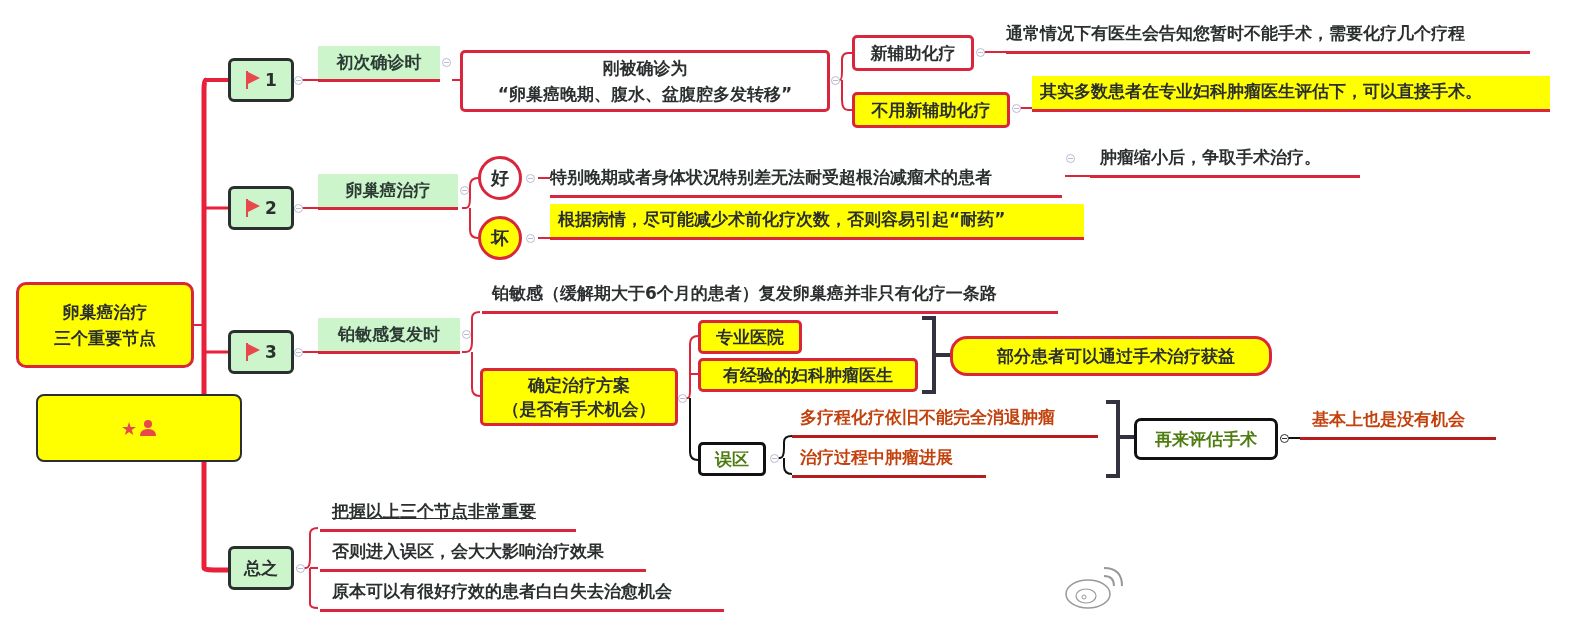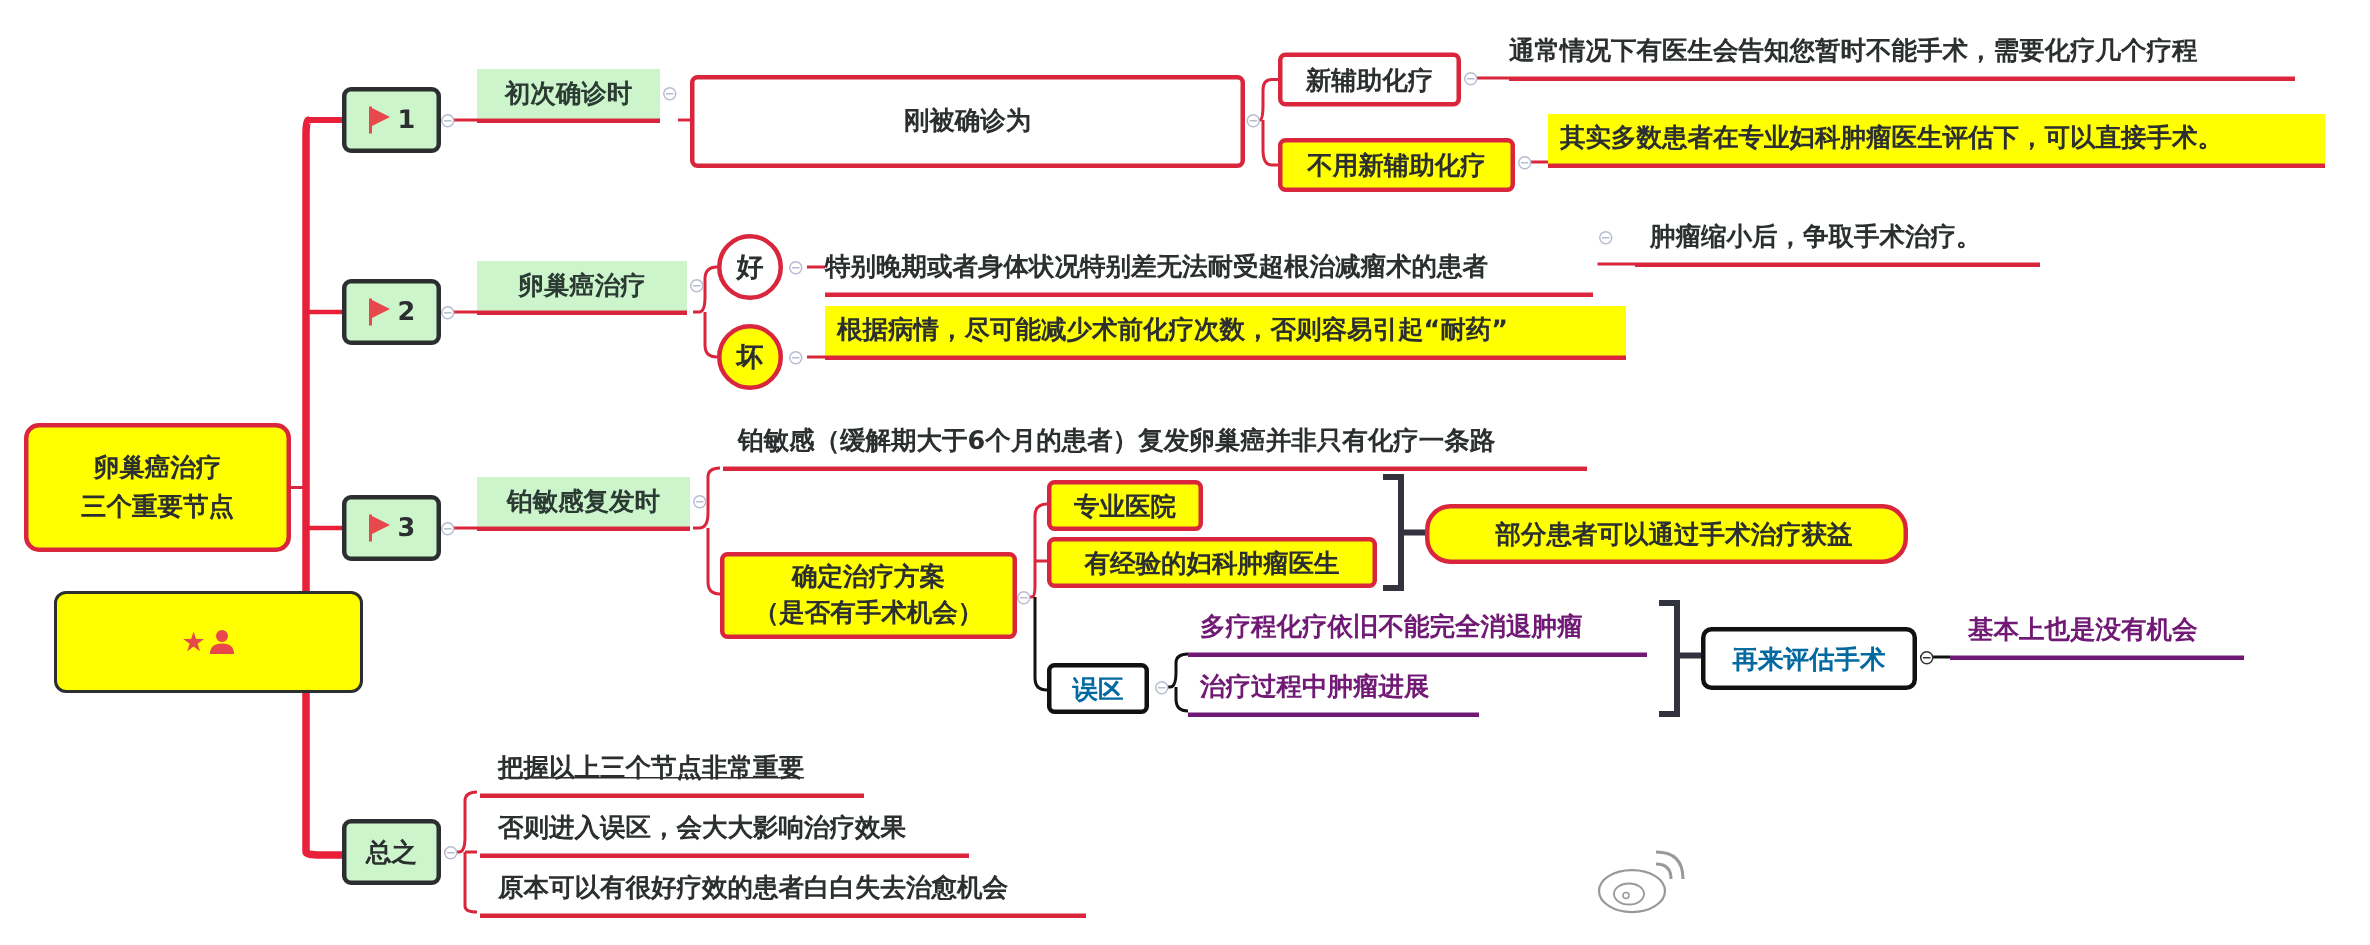--- a/index.html
+++ b/index.html
@@ -5,25 +5,25 @@
   * { box-sizing: border-box; margin: 0; padding: 0; }
   html, body { width: 1580px; height: 630px; background: #ffffff; overflow: hidden; }
   body { position: relative; font-family: "DejaVu Sans", "Liberation Sans", sans-serif; color: #333333; font-weight: bold; }
   svg.lines { position: absolute; left: 0; top: 0; width: 1580px; height: 630px; }
   .node { position: absolute; display: flex; align-items: center; justify-content: center; text-align: center; white-space: nowrap; }
   .flag-node { background: #ccf5cc; border: 3px solid #2b2f2f; border-radius: 6px; font-size: 17px; color: #2b2f2f; gap: 6px; }
   .green-label { background: #ccf5cc; font-size: 17px; color: #2b3a33; border-bottom: 3px solid #d9263d; }
   .white-red { background: #ffffff; border: 3px solid #d9263d; border-radius: 5px; font-size: 17px; color: #2b2f2f; }
   .yellow-red { background: #ffff00; border: 3px solid #d9263d; border-radius: 5px; font-size: 17px; color: #2b2f2f; }
   .yellow-dark { background: #ffff00; border: 2px solid #2b2f2f; border-radius: 8px; font-size: 17px; color: #2b2f2f; }
-  .black-box { background: #ffffff; border: 3px solid #111111; border-radius: 5px; font-size: 17px; color: #0369a1; }
+  .black-box { background: #ffffff; border: 3px solid #111111; border-radius: 5px; font-size: 17px; color: #4d7c0f; }
   .circle { border-radius: 50%; border: 3px solid #d9263d; font-size: 18px; color: #2b2f2f; }
   .text-line { position: absolute; font-size: 17px; color: #2b2f2f; white-space: nowrap; padding-bottom: 6px; border-bottom: 3px solid #d9263d; }
   .text-line.hl { background: #ffff00; padding: 4px 8px 6px 8px; }
-  .text-line.red { color: #701a75; border-bottom: 3px solid #701a75; }
+  .text-line.red { color: #c2410c; border-bottom: 3px solid #b91c1c; }
   .collapse { position: absolute; width: 9px; height: 9px; border: 1px solid #b8bcd0; border-radius: 50%; background: #fff; }
   .collapse::after { content: ""; position: absolute; left: 1px; right: 1px; top: 3px; height: 1px; background: #b8bcd0; }
   .collapse.dark { border-color: #333; }
   .collapse.dark::after { background: #333; }
   .flag { display: inline-block; width: 14px; height: 18px; position: relative; }
   .flag::before { content: ""; position: absolute; left: 1px; top: 0; width: 2px; height: 18px; background: #e8474b; }
   .flag::after { content: ""; position: absolute; left: 3px; top: 1px; border-left: 12px solid #e8474b; border-top: 6px solid transparent; border-bottom: 6px solid transparent; }
   .bracket { position: absolute; border: 4px solid #33333f; border-left: none; }
   .watermark { position: absolute; font-size: 36px; color: #ffffff; font-weight: normal; text-shadow: 0 0 2px #888, 1px 1px 2px #999; white-space: nowrap; display: flex; align-items: center; gap: 8px; }
 </style>
@@ -81,20 +81,21 @@
   <span class="flag"></span>
   <span>1</span>
 </div>
 <span class="collapse" style="left:294px;top:76px;"></span>
 <div class="node green-label" style="left:318px;top:46px;width:122px;height:36px;">
   <span>初次确诊时</span>
 </div>
 <span class="collapse" style="left:442px;top:58px;"></span>
 <div class="node white-red" style="left:460px;top:50px;width:370px;height:62px;flex-direction:column;line-height:26px;">
   <span>刚被确诊为</span>
+  <span>“卵巢癌晚期、腹水、盆腹腔多发转移”</span>
 </div>
 <span class="collapse" style="left:831px;top:76px;"></span>
 <div class="node white-red" style="left:852px;top:35px;width:122px;height:36px;">
   <span>新辅助化疗</span>
 </div>
 <span class="collapse" style="left:976px;top:48px;"></span>
 <div class="text-line" style="left:1006px;top:22px;width:524px;">
   <span>通常情况下有医生会告知您暂时不能手术，需要化疗几个疗程</span>
 </div>
 <div class="node yellow-red" style="left:852px;top:92px;width:158px;height:36px;">

